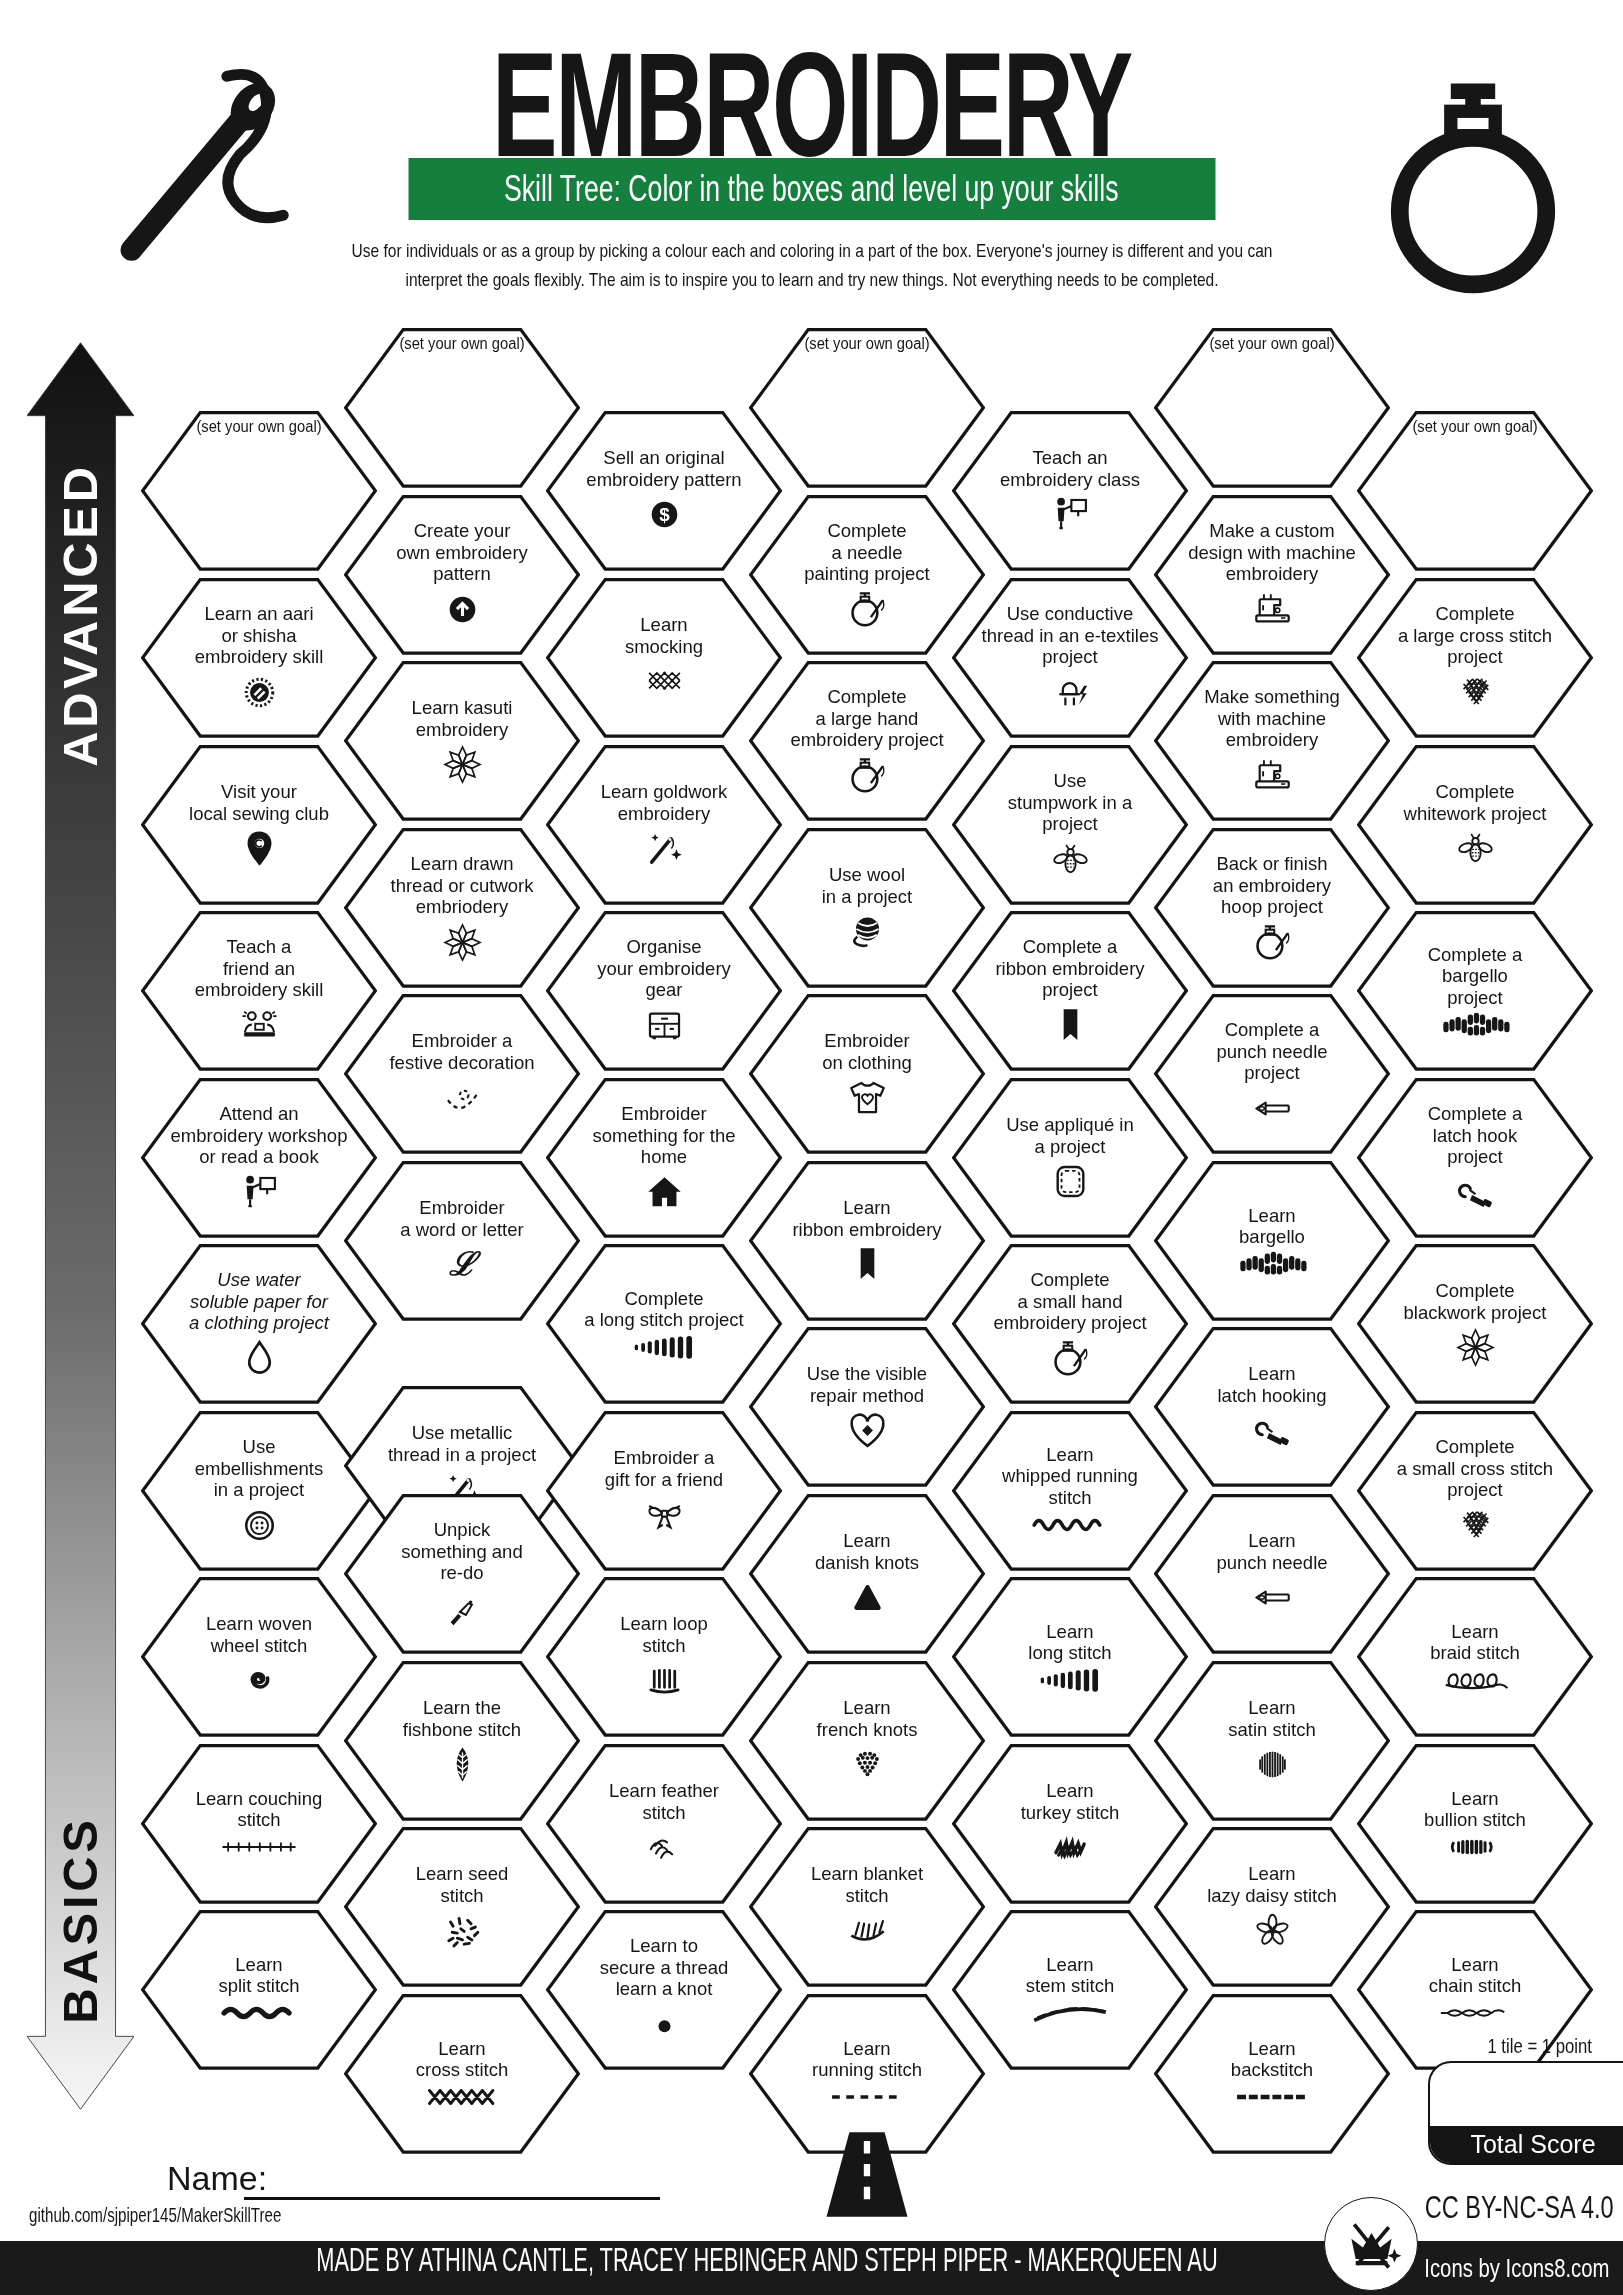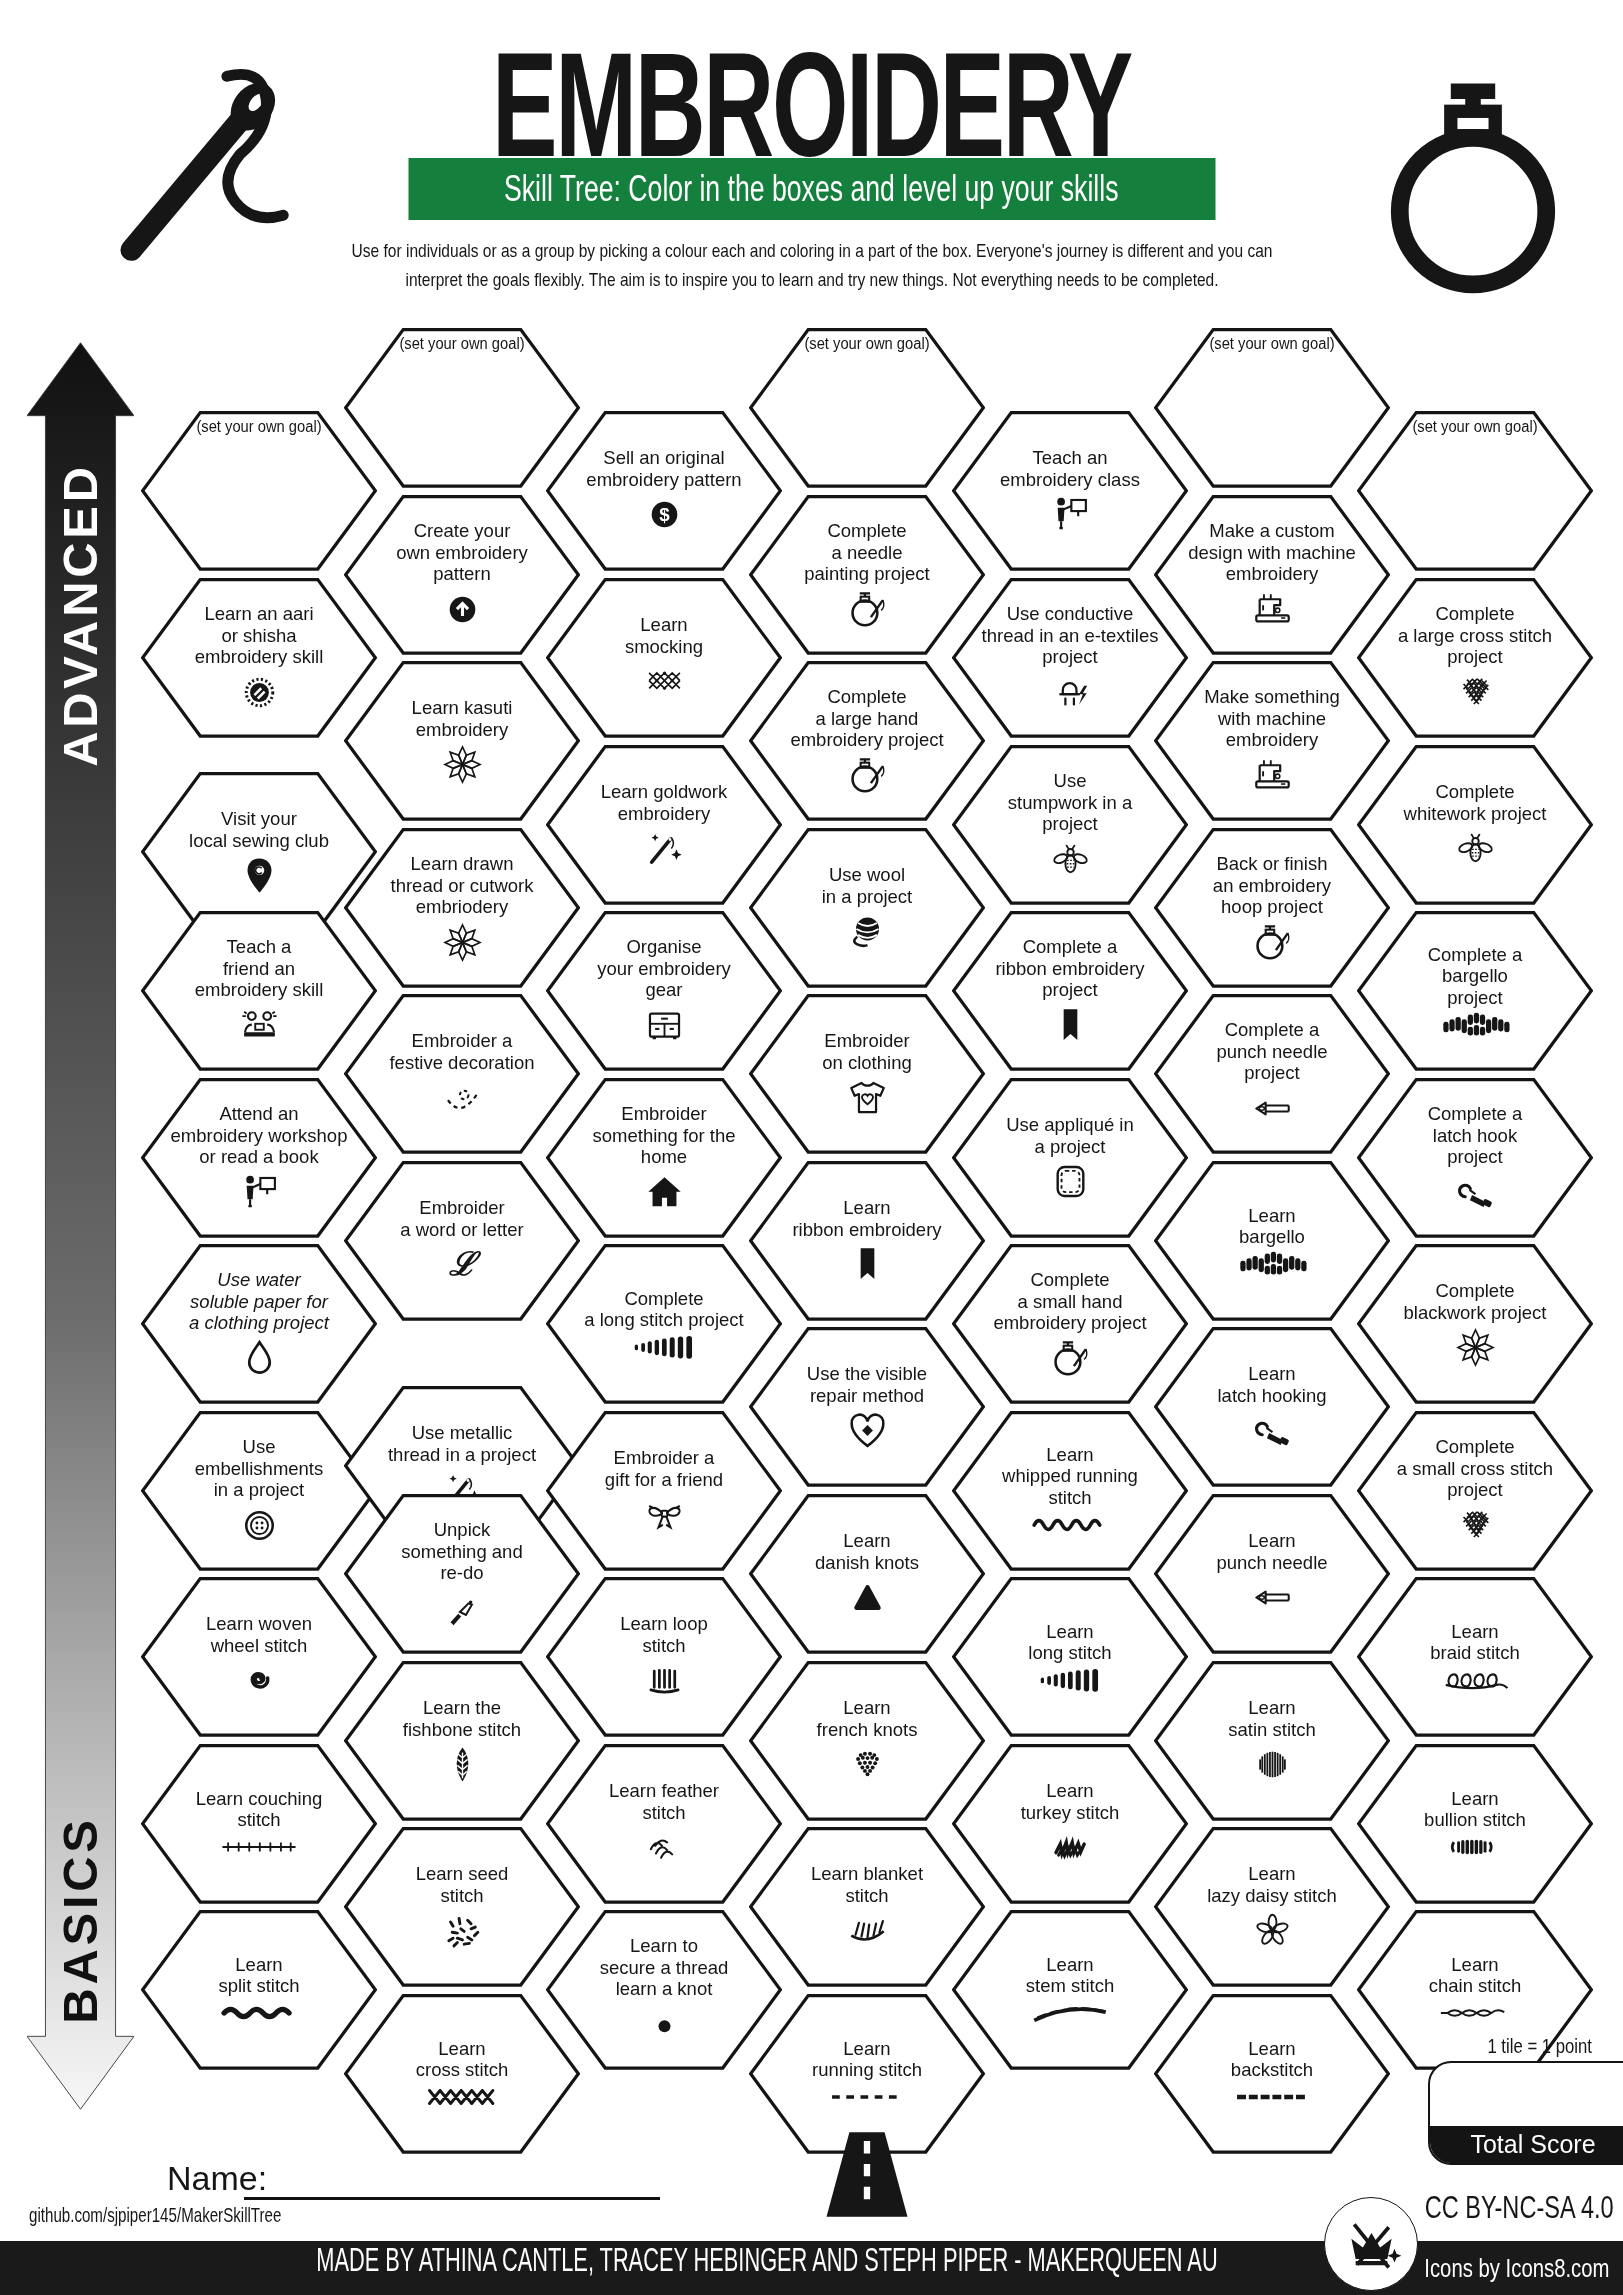--- a/index.html
+++ b/index.html
@@ -108,21 +108,21 @@
           <div class="hex-label">Learn an aari
 or shisha
 embroidery skill</div>
           <div class="hex-icon"><svg viewBox="0 0 48 48" width="41" height="41">
               <circle cx="24" cy="24" r="15.5" fill="none" stroke="#161616" stroke-width="3.5" stroke-dasharray="2.5 2.8"></circle>
               <circle cx="24" cy="24" r="11" fill="#161616"></circle>
               <path d="M18 27l8-8M22 31l8-8" stroke="#fff" stroke-width="3"></path>
             </svg></div>
         </div>
       </div>
-      <div class="tile" style="left: 141px; top: 745px; margin-top: 27px;">
+      <div class="tile" style="left: 141px; top: 745px;">
         <svg class="hex-outline" viewBox="0 0 510 345">
           <polygon points="128,3.5 382,3.5 506.5,172.5 382,341.5 128,341.5 3.5,172.5" fill="#ffffff" stroke="#141414" stroke-width="7"></polygon>
         </svg>
         <div class="hex-body">
           <div class="hex-label">Visit your
 local sewing club</div>
           <div class="hex-icon"><svg viewBox="0 0 48 48" width="41" height="41">
               <path d="M24 4c-8.3 0-14 6-14 14 0 10.5 14 26 14 26s14-15.5 14-26c0-8-5.7-14-14-14z" fill="#161616"></path>
               <circle cx="24" cy="18" r="5.5" fill="#fff"></circle>
               <path d="M26.5 15.5a4 4 0 1 0 .1 5" fill="none" stroke="#161616" stroke-width="2"></path>

